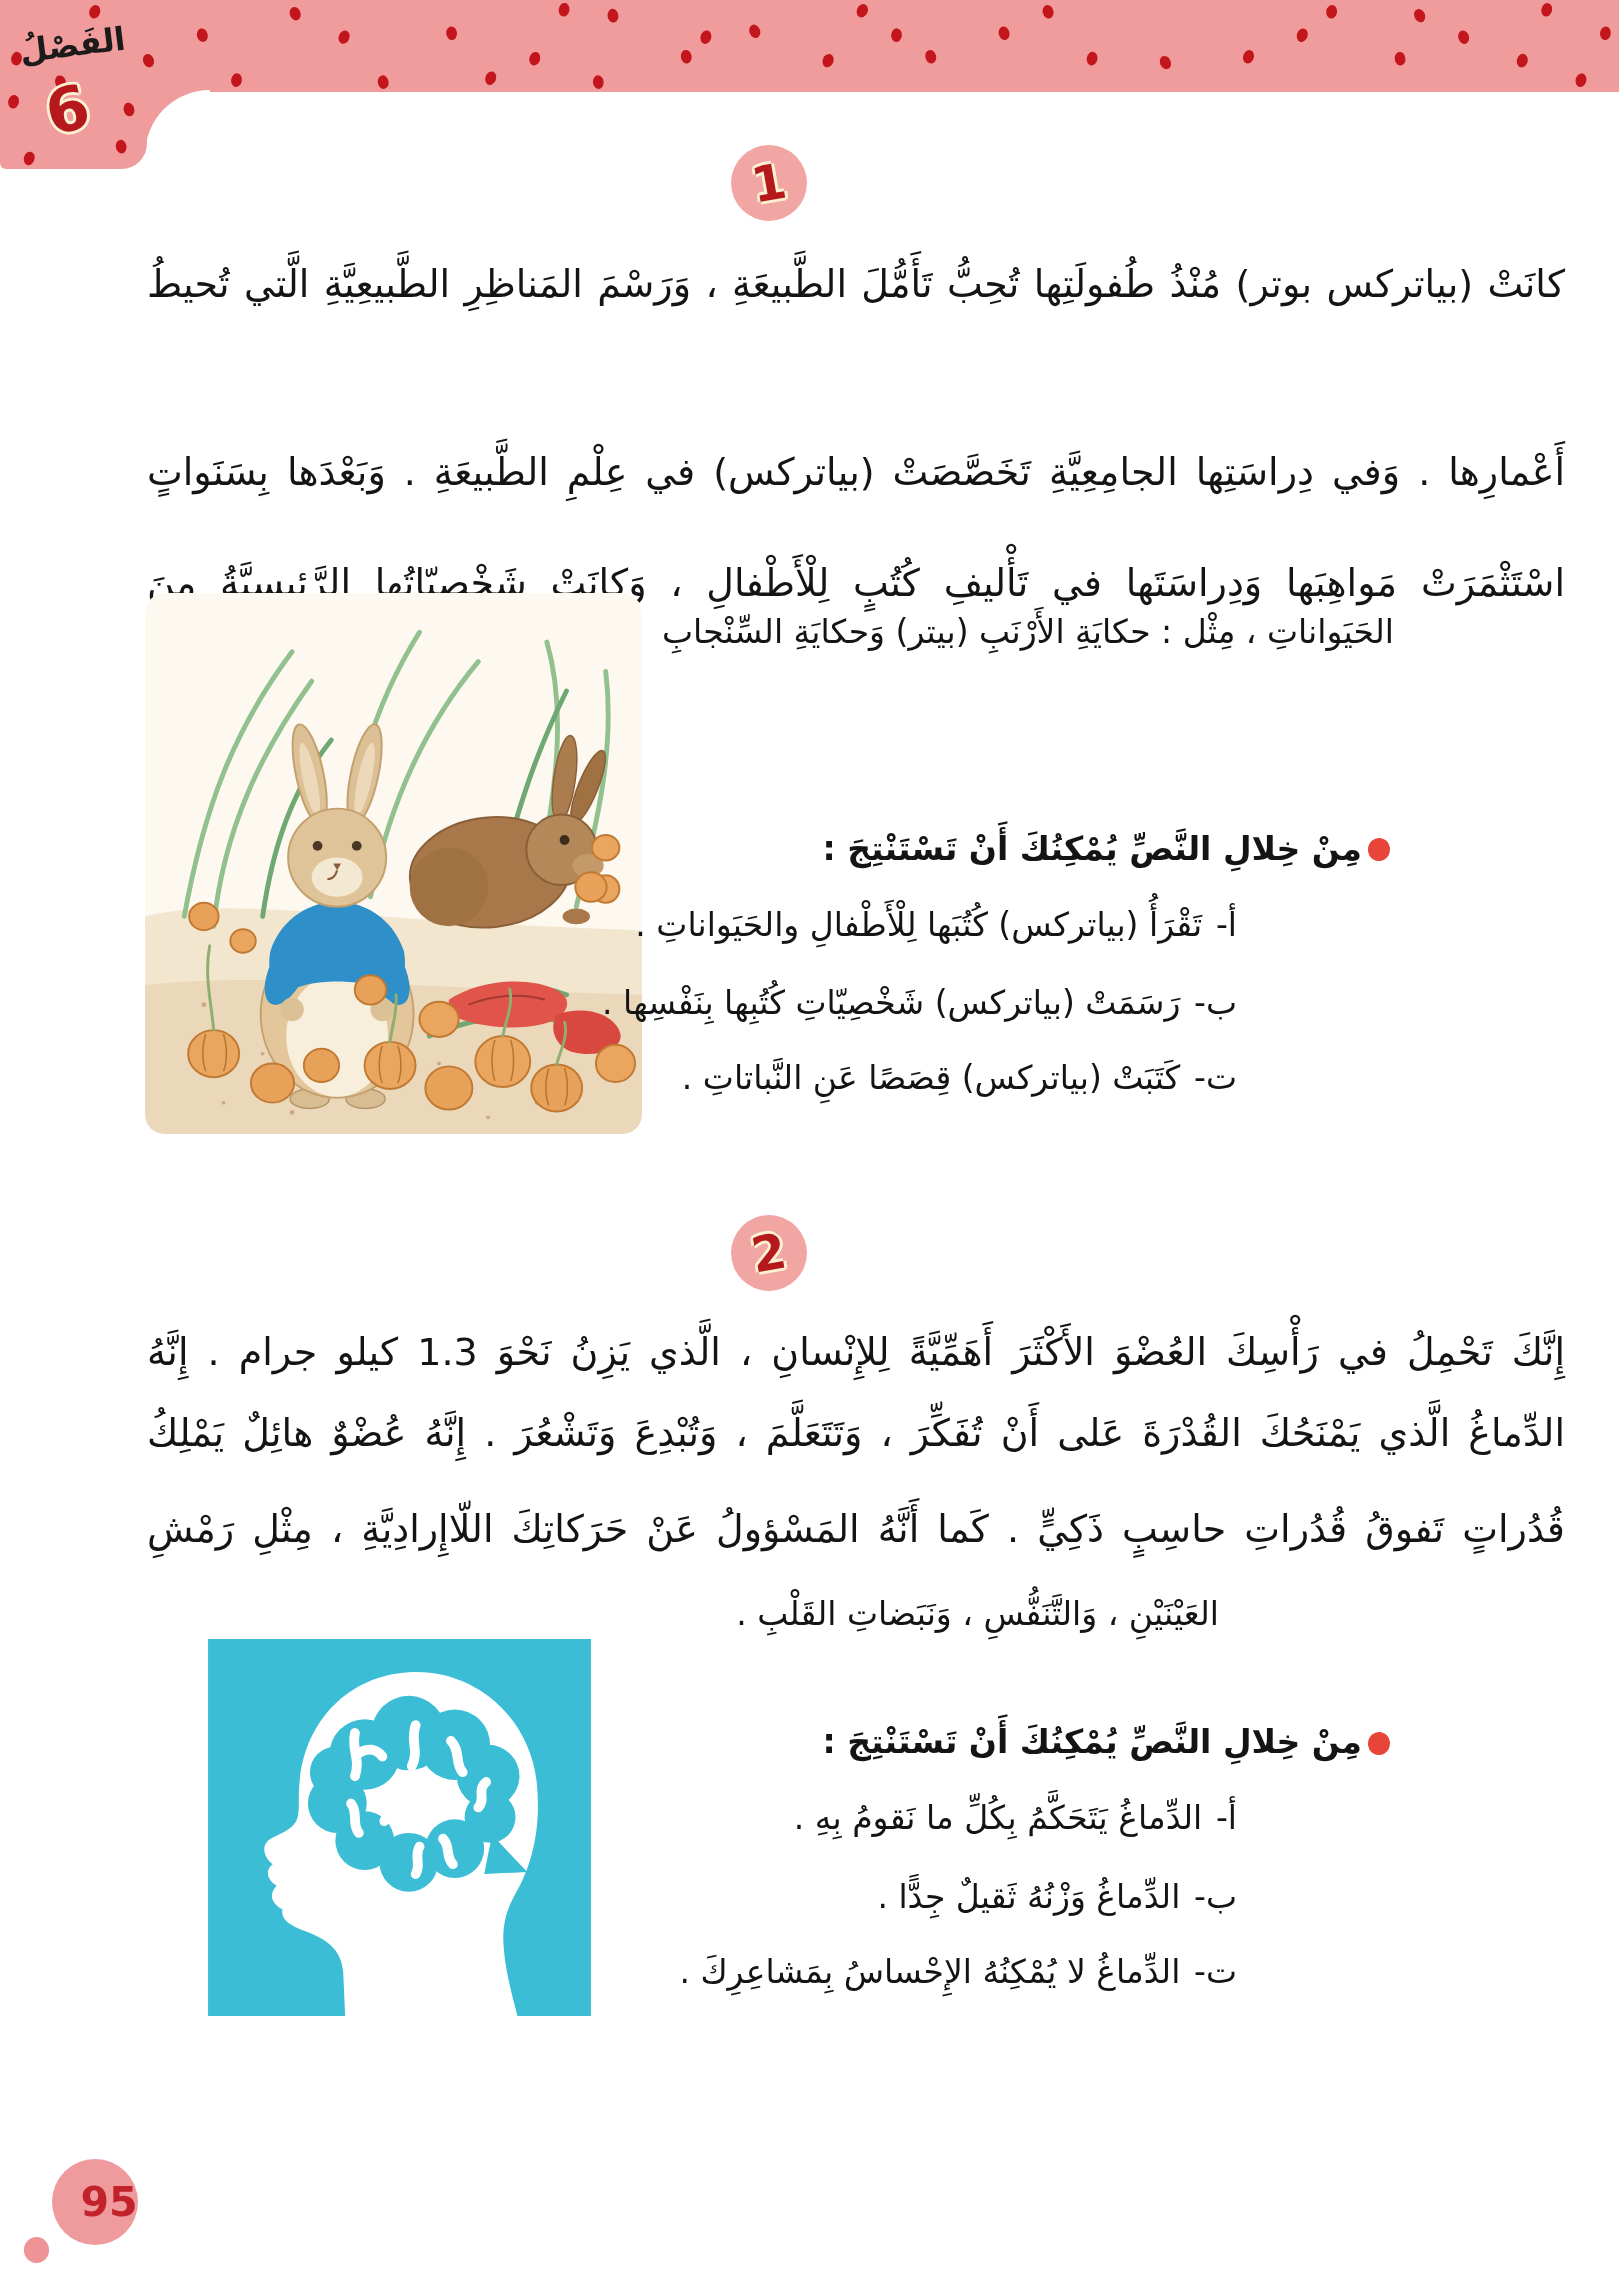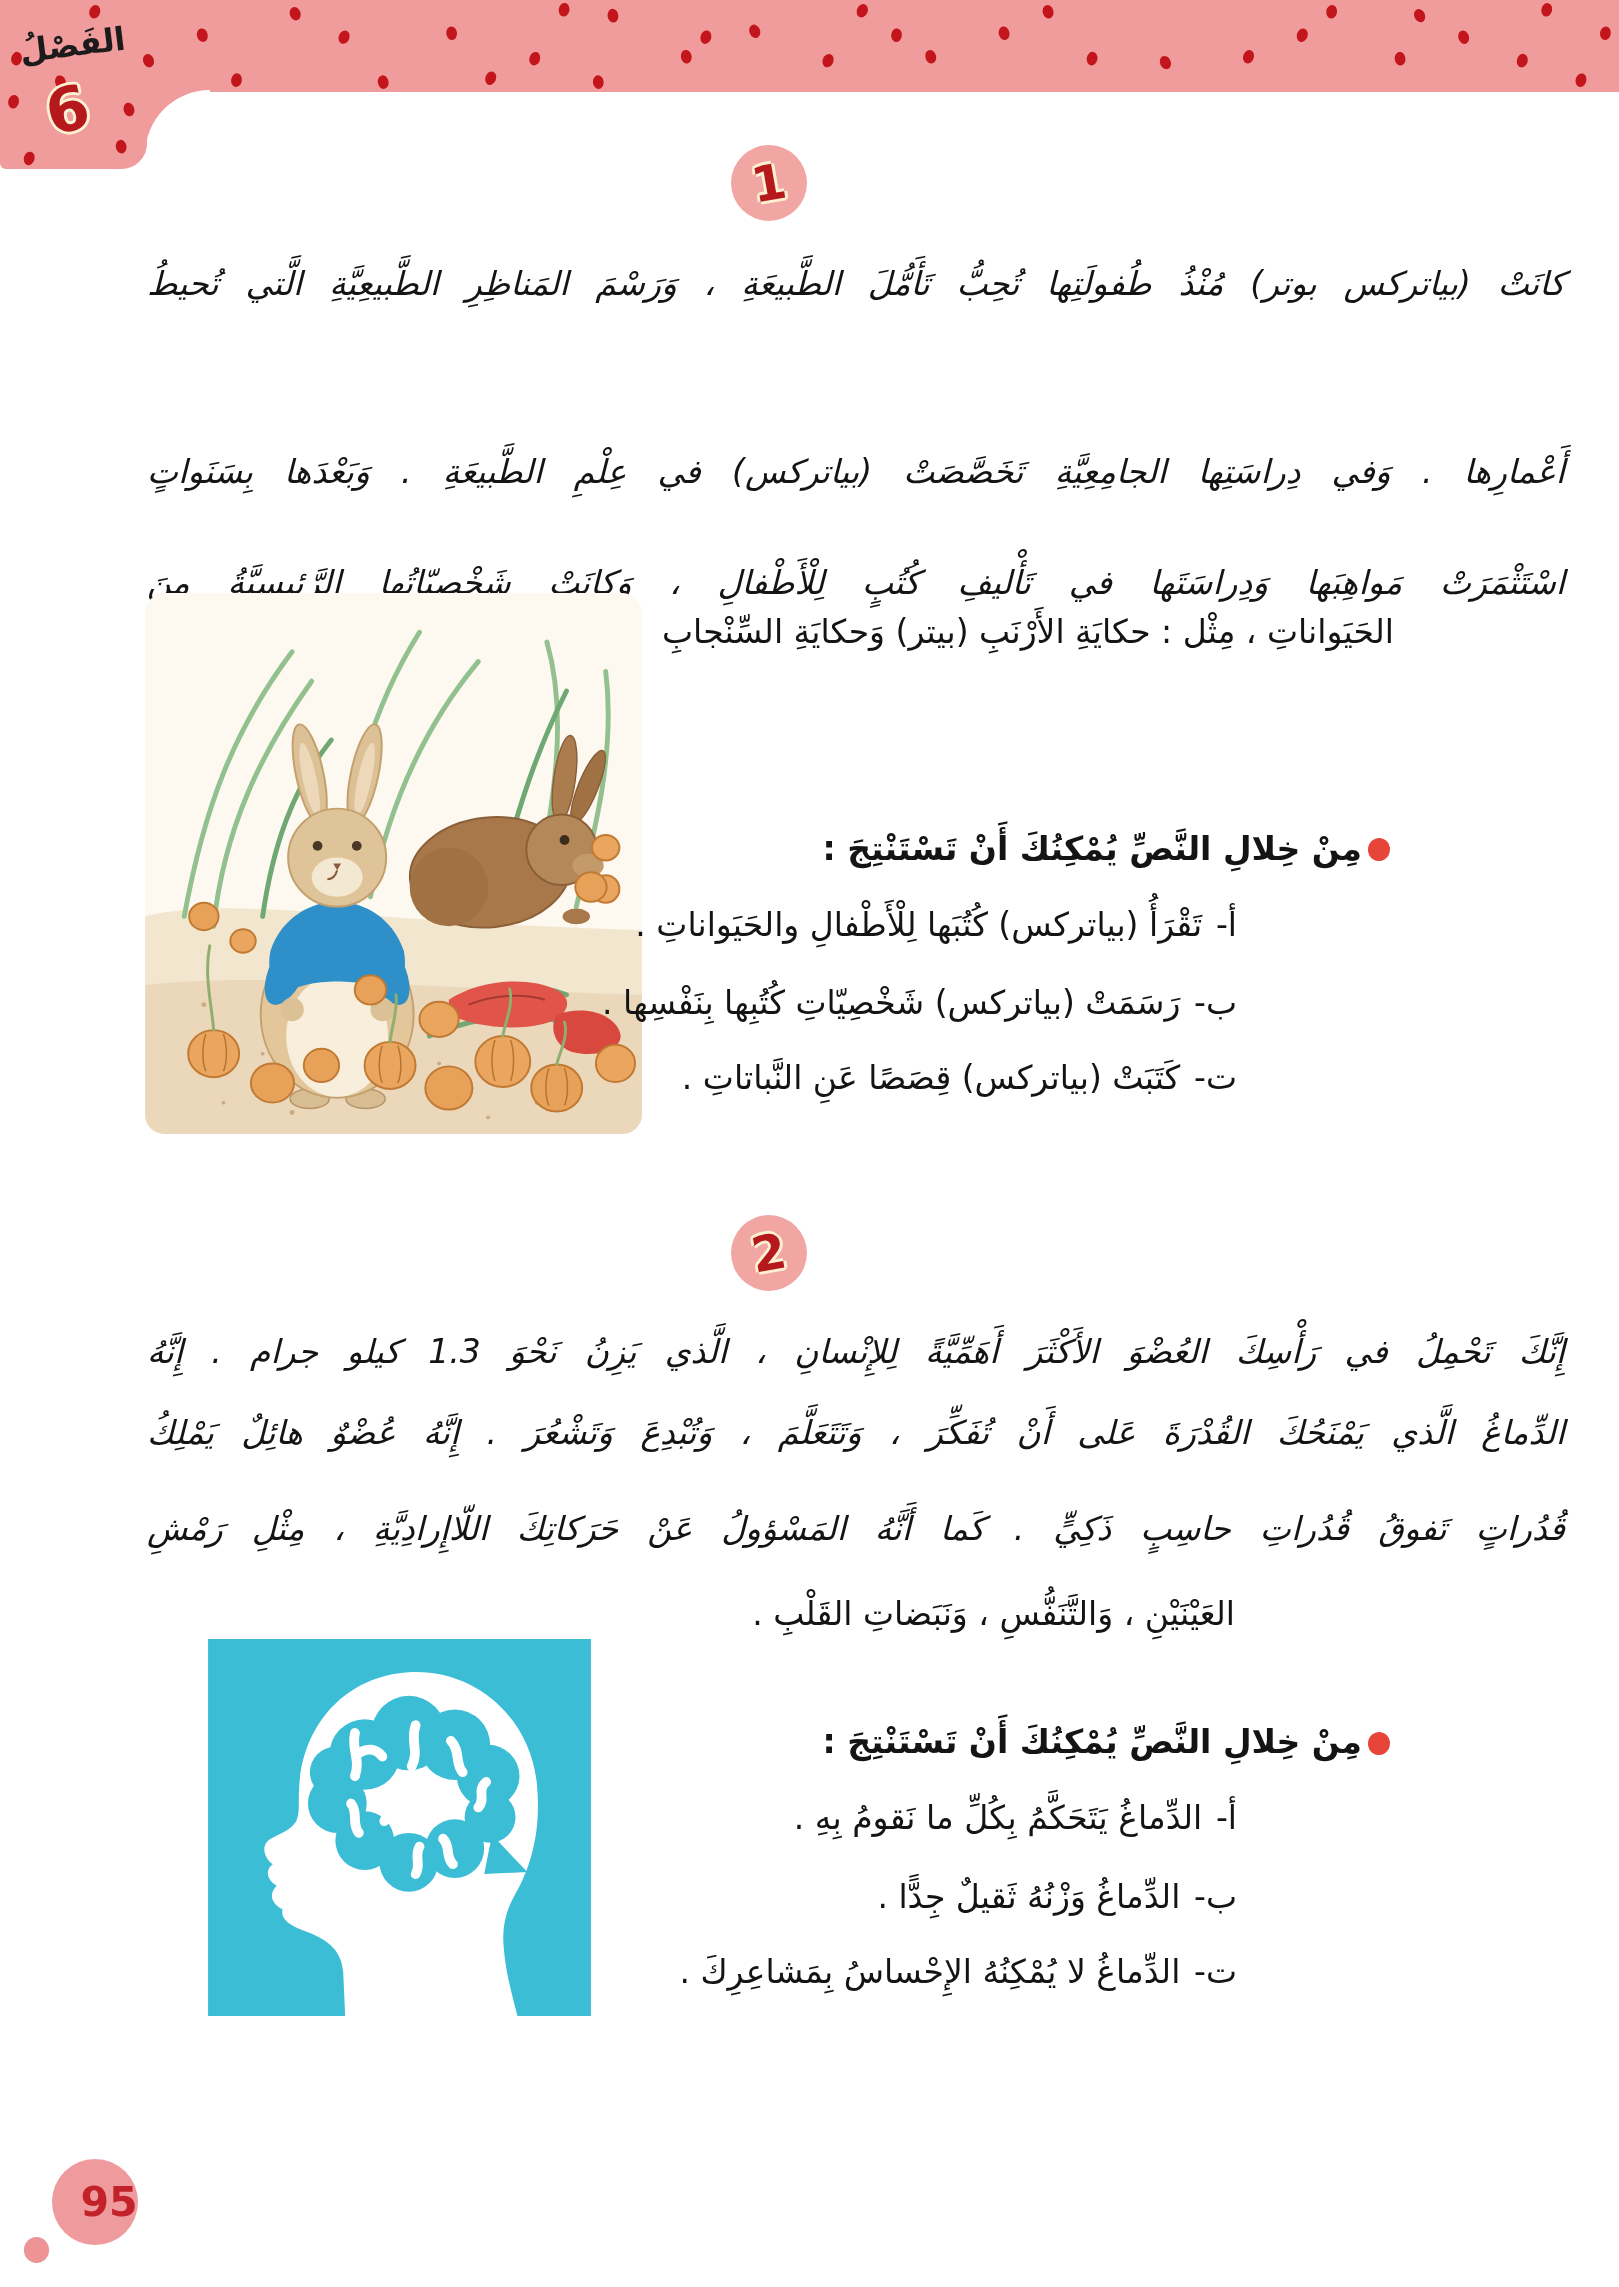--- a/index.html
+++ b/index.html
@@ -24,22 +24,22 @@
   
   .badge{position:absolute;width:76px;height:76px;border-radius:50%;background:#f2a6a4;
          display:flex;align-items:center;justify-content:center;}
   .badge span{font-size:49px;font-weight:bold;color:#b5191c;transform:rotate(-10deg);
          text-shadow:-2.9px 0 0 #fbf0d2,2.9px 0 0 #fbf0d2,0 -2.9px 0 #fbf0d2,0 2.9px 0 #fbf0d2,
                      -2px -2px 0 #fbf0d2,2px 2px 0 #fbf0d2;}
   .badge-1{left:731px;top:145px;}
   .badge-2{left:731px;top:1215px;}
 
   
-  .pline{position:absolute;left:147px;right:54px;font-size:33px;line-height:90px;height:90px;
-         text-align:justify;text-align-last:justify;white-space:normal;font-style:italic;}
+  .pline{position:absolute;left:147px;right:54px;font-size:38px;line-height:90px;height:90px;
+         text-align:justify;text-align-last:justify;white-space:normal;}
   .rline{position:absolute;font-size:33px;line-height:90px;height:90px;
          text-align:left;white-space:nowrap;}
   .q-head{position:absolute;font-size:33px;font-weight:bold;line-height:90px;height:90px;
           text-align:left;white-space:nowrap;}
   .q-dot{position:absolute;width:21.6px;height:22.5px;border-radius:50%;background:#e8453a;
          transform:rotate(14deg);}
   .opt{position:absolute;right:382px;font-size:33px;line-height:90px;height:90px;
        text-align:left;white-space:nowrap;}
   .opt .lbl{margin-left:13.7px;}
 
@@ -241,21 +241,21 @@
     <span class="lbl">ت-</span><span>كَتَبَتْ (بياتركس) قِصَصًا عَنِ النَّباتاتِ .</span>
   </div>
 
   <div class="badge badge-2">
     <span>2</span>
   </div>
 
   <div class="pline" style="top:1307px">إِنَّكَ تَحْمِلُ في رَأْسِكَ العُضْوَ الأَكْثَرَ أَهَمِّيَّةً لِلإِنْسانِ ، الَّذي يَزِنُ نَحْوَ 1.3 كيلو جرام . إِنَّهُ</div>
   <div class="pline" style="top:1388px">الدِّماغُ الَّذي يَمْنَحُكَ القُدْرَةَ عَلى أَنْ تُفَكِّرَ ، وَتَتَعَلَّمَ ، وَتُبْدِعَ وَتَشْعُرَ . إِنَّهُ عُضْوٌ هائِلٌ يَمْلِكُ</div>
   <div class="pline" style="top:1484px">قُدُراتٍ تَفوقُ قُدُراتِ حاسِبٍ ذَكِيٍّ . كَما أَنَّهُ المَسْؤولُ عَنْ حَرَكاتِكَ اللّاإِرادِيَّةِ ، مِثْلِ رَمْشِ</div>
-  <div class="rline" style="top:1569px;right:384px">العَيْنَيْنِ ، وَالتَّنَفُّسِ ، وَنَبَضاتِ القَلْبِ .</div>
+  <div class="rline" style="top:1569px;right:400px">العَيْنَيْنِ ، وَالتَّنَفُّسِ ، وَنَبَضاتِ القَلْبِ .</div>
 
   <div class="fig-brain">
     <svg width="383" height="377" viewBox="0 0 391 385">
       <rect x="0" y="0" width="391" height="385" fill="#3abdd5"></rect>
       <path d="M140,385 L138,340 C136,316 120,306 98,298 C82,292 74,286 76,276 C64,270 62,260 70,252 C60,246 58,236 66,230 C56,222 54,210 64,204 C74,198 84,196 90,186 C94,178 92,168 93,152 C96,88 140,38 205,34 C272,30 330,80 336,150 C340,196 330,232 314,260 C304,278 300,294 302,316 C304,340 310,362 316,385 Z" fill="#ffffff"></path>
       <g fill="#3abdd5">
         <circle cx="160" cy="118" r="36"></circle>
           <circle cx="205" cy="96" r="38"></circle>
           <circle cx="252" cy="108" r="36"></circle>
         <circle cx="286" cy="140" r="32"></circle>

